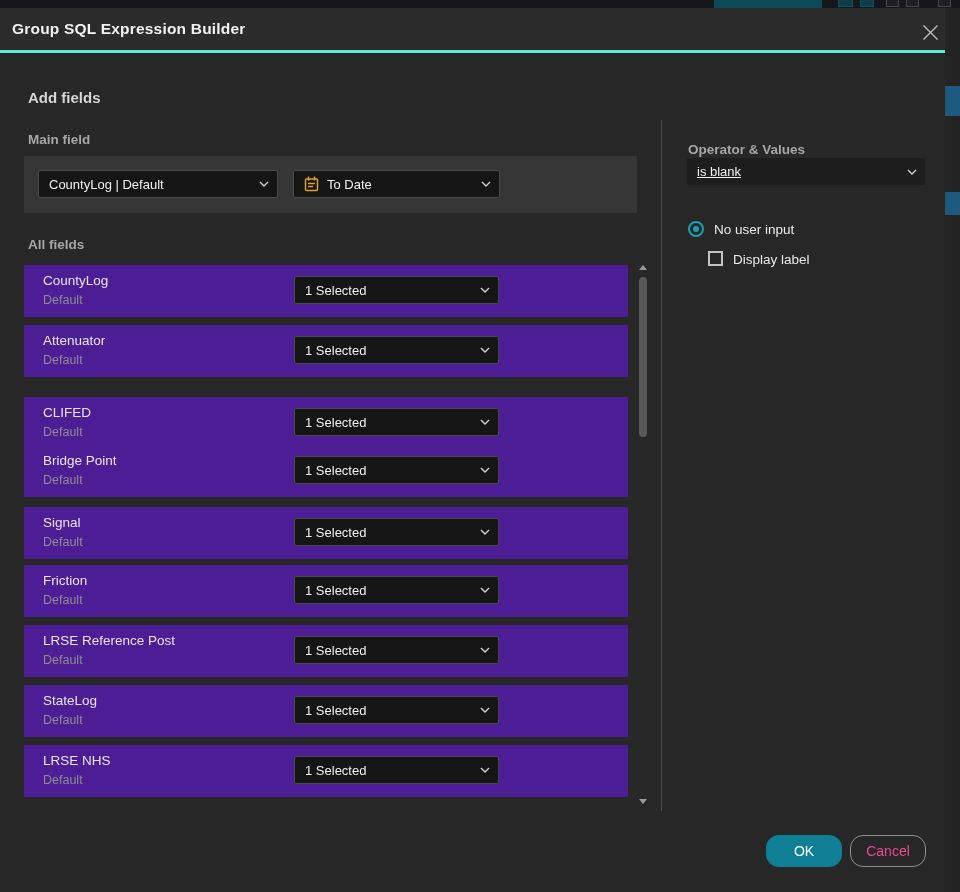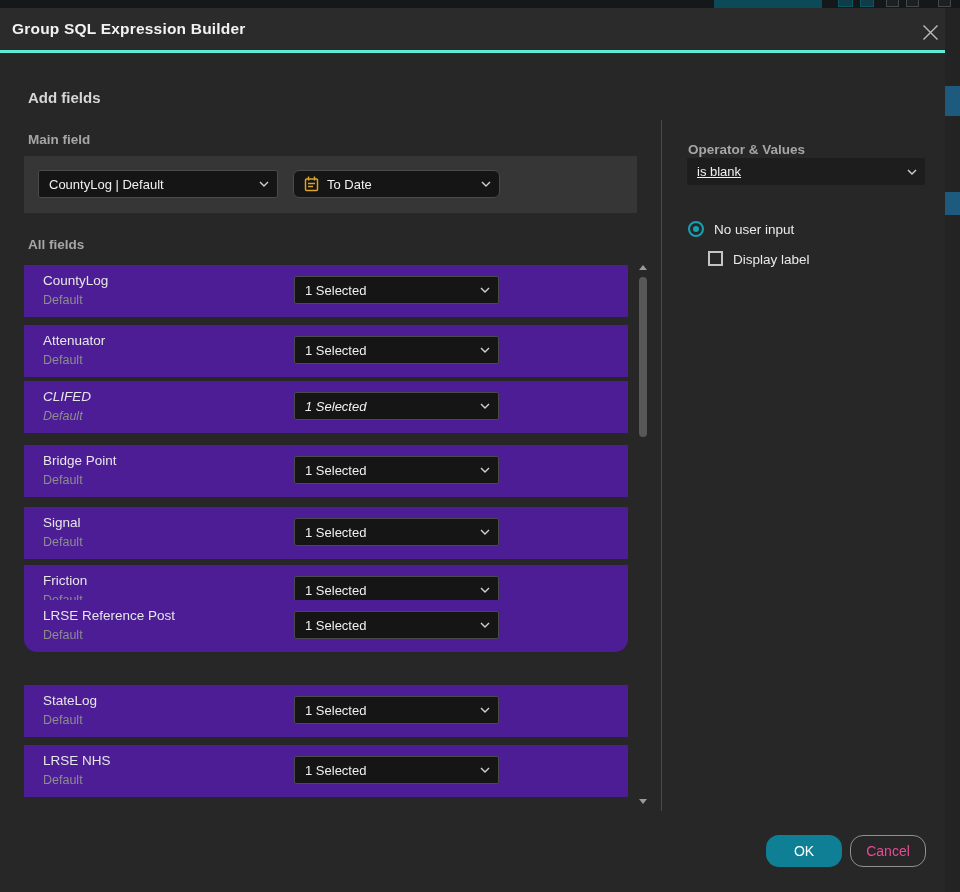--- a/index.html
+++ b/index.html
@@ -35,21 +35,21 @@
   .heading-lg { position:absolute; font-size:15px; font-weight:700; color:#d6d6d6; }
   .subhead { position:absolute; font-size:13.5px; font-weight:700; color:#a6a6a6; }
 
   .main-container { position:absolute; left:24px; top:148px; width:613px; height:57px; background:#363636; }
 
   .dd { position:absolute; background:#151515; border:1px solid #4a4a4a; border-radius:2px;
     display:flex; align-items:center; padding:0 26px 0 10px; font-size:13px; color:#f0f0f0;
     cursor:pointer; white-space:nowrap; overflow:hidden; }
   .dd .chev { position:absolute; right:8px; top:50%; transform:translateY(-50%); display:flex; }
   .dd-field   { left:14px;  top:14px; width:240px; height:28px; }
-  .dd-type    { left:269px; top:14px; width:207px; height:28px; padding-left:33px;border-radius:6px; }
+  .dd-type    { left:269px; top:14px; width:207px; height:28px; padding-left:33px; }
   .cal-icon { position:absolute; left:9px; top:50%; transform:translateY(-50%);
     display:flex; color:var(--amber,#d9a427); }
 
   .field-row { position:absolute; left:24px; width:604px; height:52px; background:#4c1d95; }
   .row-name { position:absolute; left:19px; top:8px;  font-size:13.5px; color:#e6e6e6; }
   .row-sub  { position:absolute; left:19px; top:28px; font-size:12.5px; color:#8d8d8d; }
   .row-dd   { left:270px; top:11px; width:205px; height:28px; }
 
   .divider-v { position:absolute; left:661px; top:112px; width:1px; height:691px; background:#4a4a4a; }
 
@@ -166,21 +166,21 @@
     <div class="dd row-dd">
       <span>1 Selected</span>
       <span class="chev">
         <svg width="10" height="6" viewBox="0 0 10 6">
                 <path d="M1 1 L5 5 L9 1" stroke="#d0d0d0" stroke-width="1.4" fill="none"></path>
               </svg>
       </span>
     </div>
   </div>
 
-  <div class="field-row" style="top: 373px; font-style: italic;">
+  <div class="field-row" style="top: 389px;">
     <div class="row-name">CLIFED</div>
     <div class="row-sub">Default</div>
     <div class="dd row-dd">
       <span>1 Selected</span>
       <span class="chev">
         <svg width="10" height="6" viewBox="0 0 10 6">
                 <path d="M1 1 L5 5 L9 1" stroke="#d0d0d0" stroke-width="1.4" fill="none"></path>
               </svg>
       </span>
     </div>
@@ -218,21 +218,21 @@
     <div class="dd row-dd">
       <span>1 Selected</span>
       <span class="chev">
         <svg width="10" height="6" viewBox="0 0 10 6">
                 <path d="M1 1 L5 5 L9 1" stroke="#d0d0d0" stroke-width="1.4" fill="none"></path>
               </svg>
       </span>
     </div>
   </div>
 
-  <div class="field-row" style="top: 592px; border-radius: 13px;">
+  <div class="field-row" style="top: 617px;">
     <div class="row-name">LRSE Reference Post</div>
     <div class="row-sub">Default</div>
     <div class="dd row-dd">
       <span>1 Selected</span>
       <span class="chev">
         <svg width="10" height="6" viewBox="0 0 10 6">
                 <path d="M1 1 L5 5 L9 1" stroke="#d0d0d0" stroke-width="1.4" fill="none"></path>
               </svg>
       </span>
     </div>

